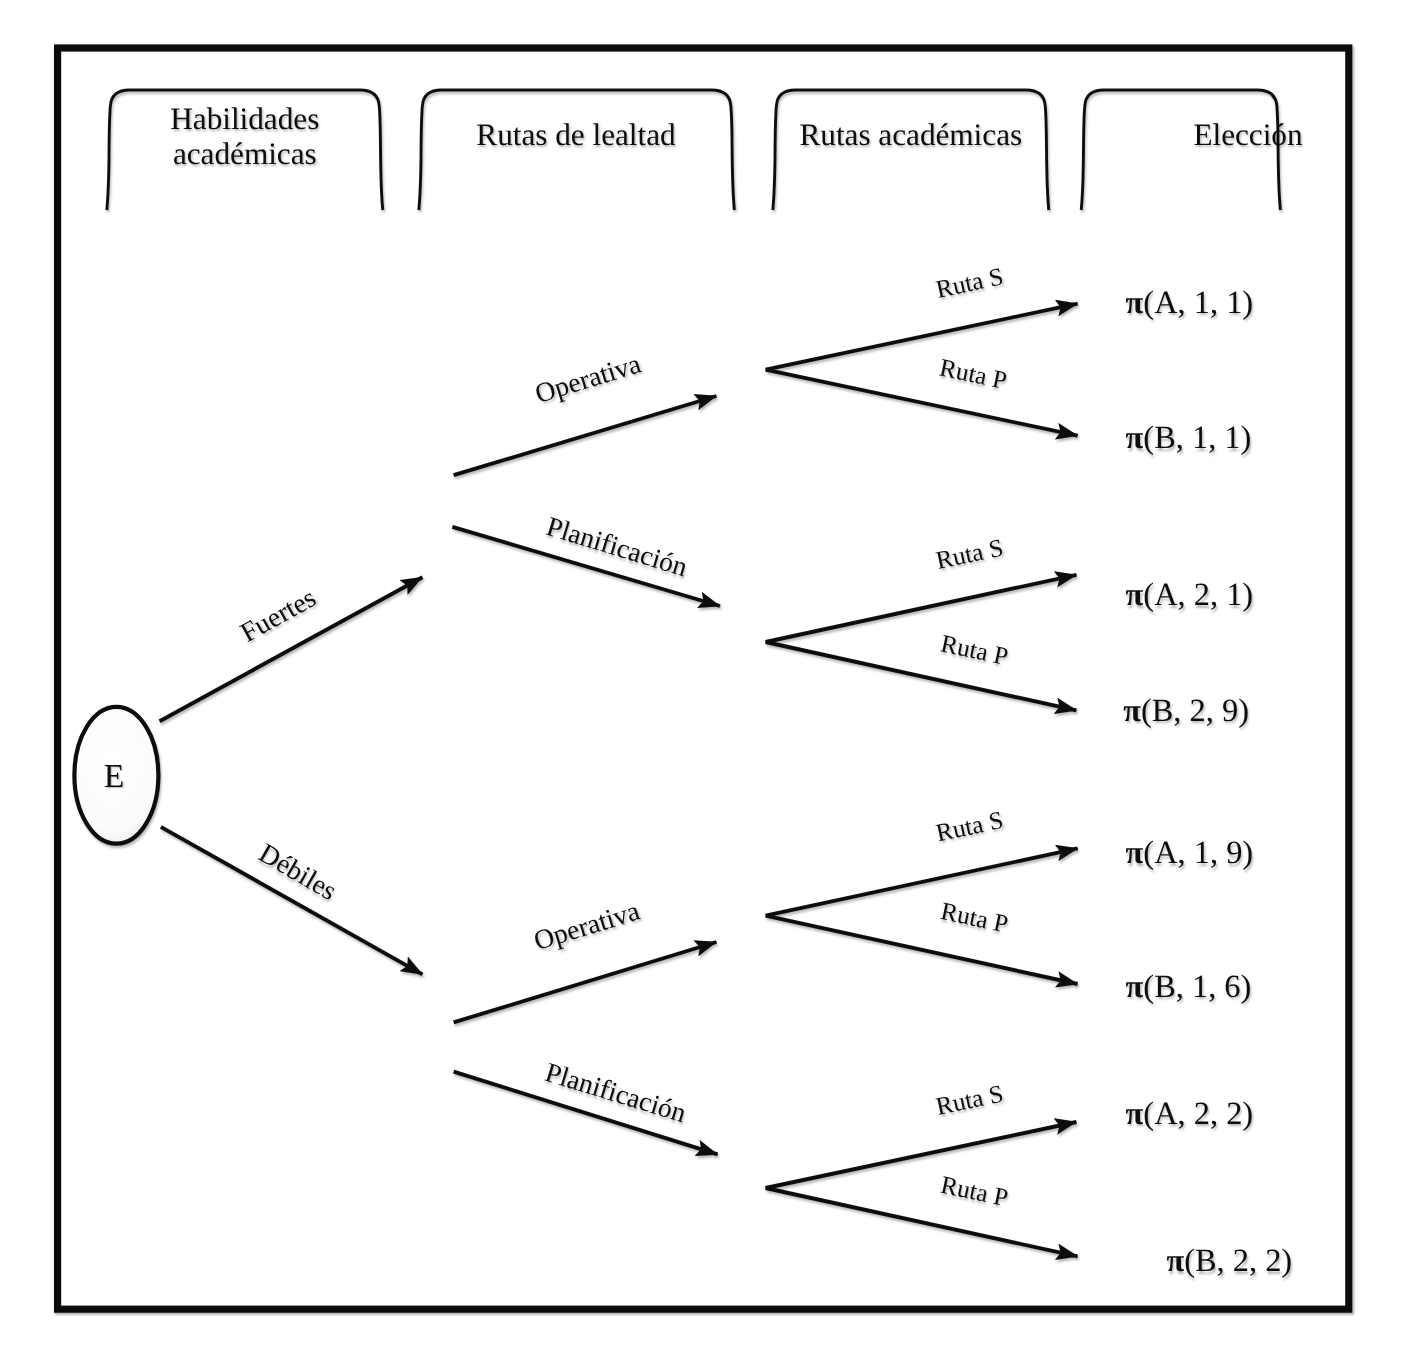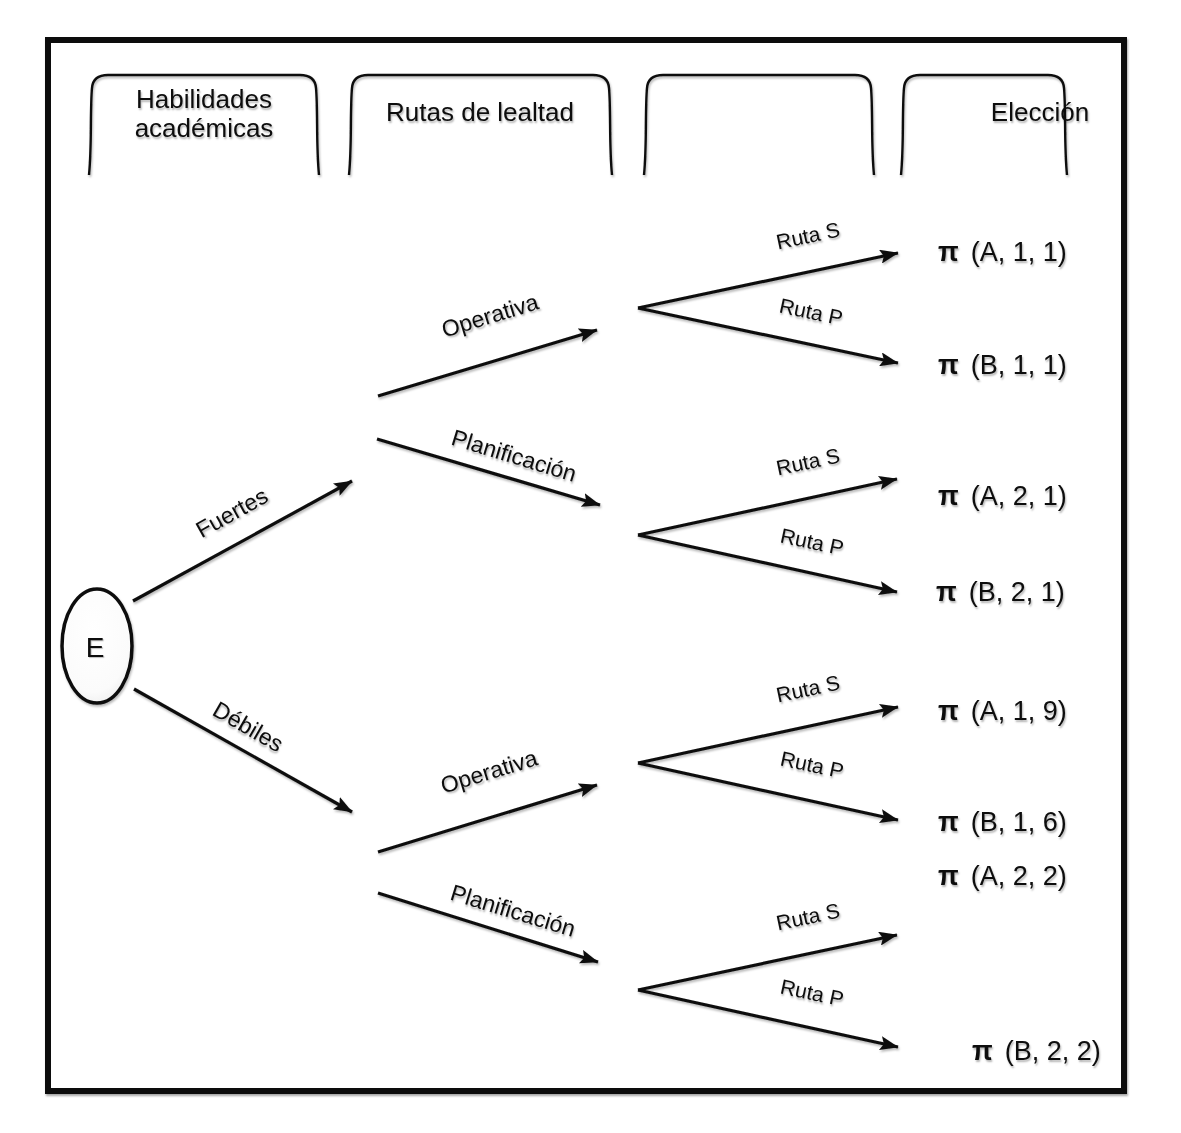--- a/index.html
+++ b/index.html
@@ -1,21 +1,21 @@
 <!DOCTYPE html>
 <html><head>
 <meta charset="utf-8">
 <style>
   html, body { margin: 0; padding: 0; background: #ffffff; }
   .stage {
     position: relative;
     width: 1181px;
     height: 1133px;
     background: #ffffff;
-    font-family: Liberation Sans, sans-serif;
+    font-family: Liberation Serif, serif;
     color: #0d0d0d;
     overflow: hidden;
   }
   .frame {
     position: absolute;
     left: 45px; top: 37px;
     width: 1070px; height: 1045px;
     border: 6px solid #0c0c0c;
     box-shadow: 1px 2px 2px rgba(0,0,0,0.35);
     background: #ffffff;
@@ -37,21 +37,21 @@
   .route { font-size: 21px; }
   .root-e{ font-size: 28px; text-shadow: 1px 1px 1px rgba(0,0,0,0.25); }
   .outcome {
     position: absolute;
     transform: translateY(-50%);
     font-size: 27px;
     white-space: nowrap;
     text-shadow: 1px 2px 2px rgba(0,0,0,0.30);
   }
   .outcome .pi   { font-weight: bold; }
-  .outcome .args { margin-left: 12px; }
+  .outcome .args { margin-left: 0; }
 </style>
 </head>
 <body>
 
 <div class="stage">
 
   <div class="frame"></div>
 
   <svg class="tree" viewBox="0 0 1181 1133" aria-hidden="true">
     <defs>
@@ -93,20 +93,21 @@
       <line x1="638" y1="990" x2="897" y2="935" marker-end="url(#ah)"></line>
       <line x1="638" y1="990" x2="898" y2="1047" marker-end="url(#ah)"></line>
     </g>
 
     <ellipse cx="97" cy="646" rx="35" ry="57" fill="url(#eg)" stroke="#0d0d0d" stroke-width="3.5" filter="url(#softsh)"></ellipse>
   </svg>
 
   <div class="lbl hdr" style="left:204px; top:99px;">Habilidades</div>
   <div class="lbl hdr" style="left:204px; top:128px;">académicas</div>
   <div class="lbl hdr" style="left:480px; top:112px;">Rutas de lealtad</div>
+  <div class="lbl hdr" style="left:759px; top:112px;">Rutas académicas</div>
   <div class="lbl hdr" style="left:1040px; top:112px;">Elección</div>
 
   <div class="lbl root-e" style="left:95px; top:648px;">E</div>
 
   <div class="lbl brn" style="left:232px; top:513px; --r:-29deg;">Fuertes</div>
   <div class="lbl brn" style="left:248px; top:727px; --r:30deg;">Débiles</div>
 
   <div class="lbl brn" style="left:490px; top:316px; --r:-17deg;">Operativa</div>
   <div class="lbl brn" style="left:514px; top:456px; --r:17deg;">Planificación</div>
   <div class="lbl brn" style="left:489px; top:772px; --r:-17deg;">Operativa</div>
@@ -117,19 +118,19 @@
   <div class="lbl route" style="left:808px; top:462px; --r:-12deg;">Ruta S</div>
   <div class="lbl route" style="left:812px; top:542px; --r:12deg;">Ruta P</div>
   <div class="lbl route" style="left:808px; top:689px; --r:-12deg;">Ruta S</div>
   <div class="lbl route" style="left:812px; top:765px; --r:12deg;">Ruta P</div>
   <div class="lbl route" style="left:808px; top:917px; --r:-12deg;">Ruta S</div>
   <div class="lbl route" style="left:812px; top:993px; --r:12deg;">Ruta P</div>
 
   <div class="outcome" style="left:938px; top:252px;"><span class="pi">π</span><span class="args">(A, 1, 1)</span></div>
   <div class="outcome" style="left:938px; top:365px;"><span class="pi">π</span><span class="args">(B, 1, 1)</span></div>
   <div class="outcome" style="left:938px; top:496px;"><span class="pi">π</span><span class="args">(A, 2, 1)</span></div>
-  <div class="outcome" style="left:936px; top:592px;"><span class="pi">π</span><span class="args">(B, 2, 1)</span></div>
+  <div class="outcome" style="left:936px; top:592px;"><span class="pi">π</span><span class="args">(B, 2, 9)</span></div>
   <div class="outcome" style="left:938px; top:711px;"><span class="pi">π</span><span class="args">(A, 1, 9)</span></div>
   <div class="outcome" style="left:938px; top:822px;"><span class="pi">π</span><span class="args">(B, 1, 6)</span></div>
-  <div class="outcome" style="left:938px; top:876px;"><span class="pi">π</span><span class="args">(A, 2, 2)</span></div>
+  <div class="outcome" style="left:938px; top:928px;"><span class="pi">π</span><span class="args">(A, 2, 2)</span></div>
   <div class="outcome" style="left:972px; top:1051px;"><span class="pi">π</span><span class="args">(B, 2, 2)</span></div>
 
 </div>
 
 </body></html>

